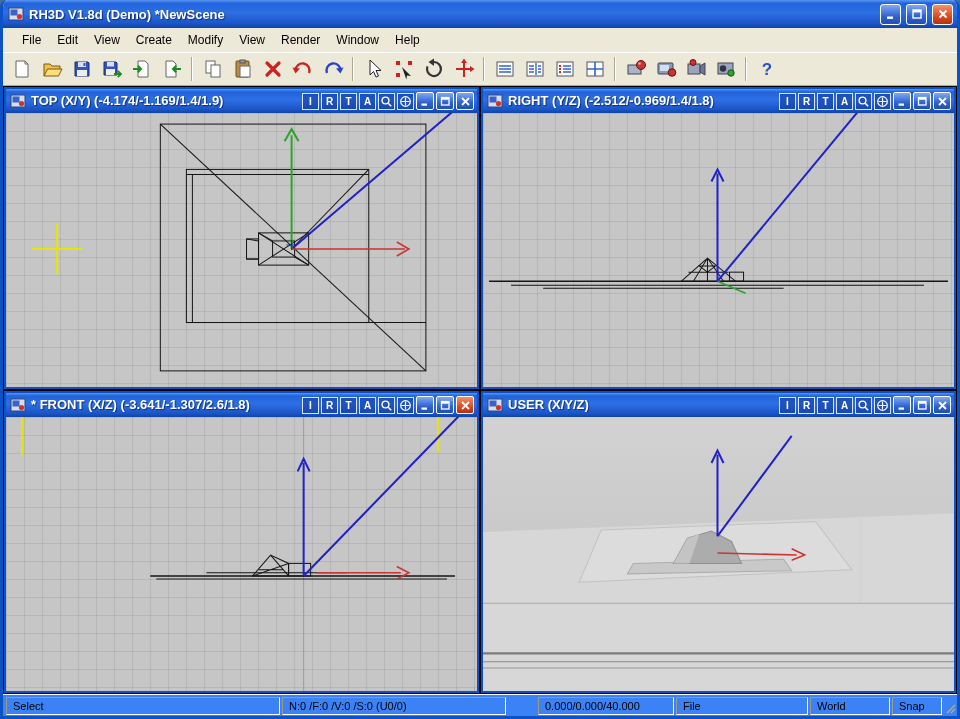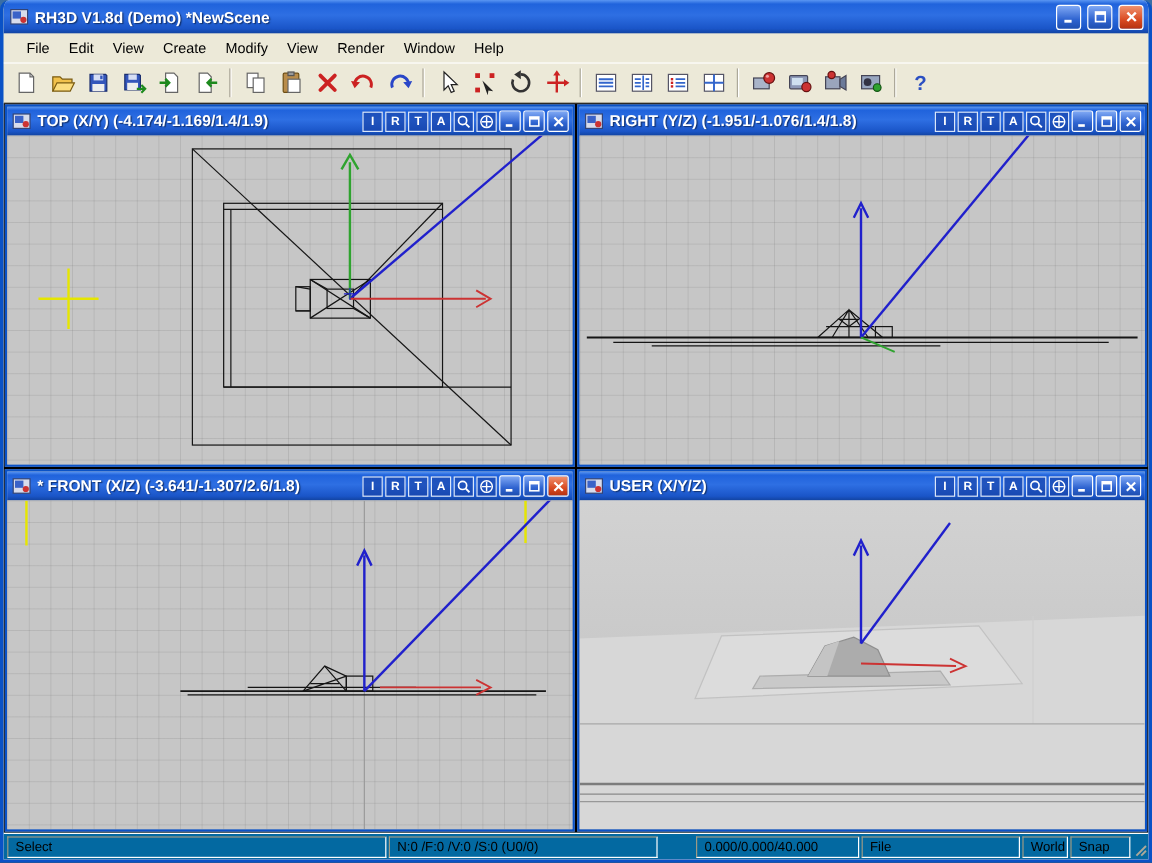--- a/index.html
+++ b/index.html
@@ -54,29 +54,29 @@
   .vwb.close-red { background:linear-gradient(180deg,#F0926F,#DA4B22 60%,#B53110); }
   .vp-body { flex:1; position:relative; overflow:hidden; min-height:0; }
   .grid-bg { background-color:#C6C6C6;
     background-image:linear-gradient(to right,rgba(100,100,100,0.16) 1px,transparent 1px),
                      linear-gradient(to bottom,rgba(100,100,100,0.16) 1px,transparent 1px);
     background-size:18px 18px; }
   .user-bg { background:linear-gradient(180deg,#D2D2D2,#BFBFBF); }
   .vp-body > svg { position:absolute; inset:0; width:100%; height:100%; }
 
   
-  .statusbar { flex:0 0 22px; display:flex; align-items:stretch; background:#0369a1;
+  .statusbar { flex:0 0 22px; display:flex; align-items:stretch; background:#3b82f6;
     border-top:1px solid #FFF; padding:2px 0 1px 1px; font-size:11px; }
   .sp { border:1px solid; border-color:#9D9A84 #FFF #FFF #9D9A84; margin-left:2px;
     padding:1px 6px; display:flex; align-items:center; white-space:nowrap; overflow:hidden; }
   .sp1 { flex:1; }
   .sp2 { width:224px; }
   .sp3 { width:136px;margin-left:32px; }
   .sp4 { width:132px; }
-  .sp5 { width:38px; }
+  .sp5 { width:80px; }
   .sp6 { width:50px; }
   .grip { width:15px; display:flex; align-items:flex-end; justify-content:flex-end; }
 </style>
 </head>
 <body>
 
 <div class="window">
 
   <div class="titlebar">
     <svg width="16" height="16">
@@ -359,21 +359,21 @@
       </div>
     </div>
 
     <div class="vp">
       <div class="vp-title">
         <svg class="vp-ico" width="16" height="16">
             <rect x="1" y="2" width="14" height="12" fill="#D8DCEC" stroke="#334477"></rect>
             <rect x="2.5" y="3.5" width="7" height="6" fill="#3A62C8"></rect>
             <circle cx="11.5" cy="10.5" r="2.6" fill="#CC3333"></circle>
           </svg>
-        <span class="vp-text">RIGHT (Y/Z) (-1.951/-1.076/1.4/1.8)</span>
+        <span class="vp-text">RIGHT (Y/Z) (-2.512/-0.969/1.4/1.8)</span>
         <span class="vp-ctrls">
           <button class="vt">I</button>
           <button class="vt">R</button>
           <button class="vt">T</button>
           <button class="vt">A</button>
           <button class="vt">
               <svg width="13" height="13">
                 <circle cx="5.5" cy="5.5" r="3.4" fill="none" stroke="#fff" stroke-width="1.4"></circle>
                 <path d="M8.2 8.2 l3 3" stroke="#fff" stroke-width="1.6"></path>
               </svg>

